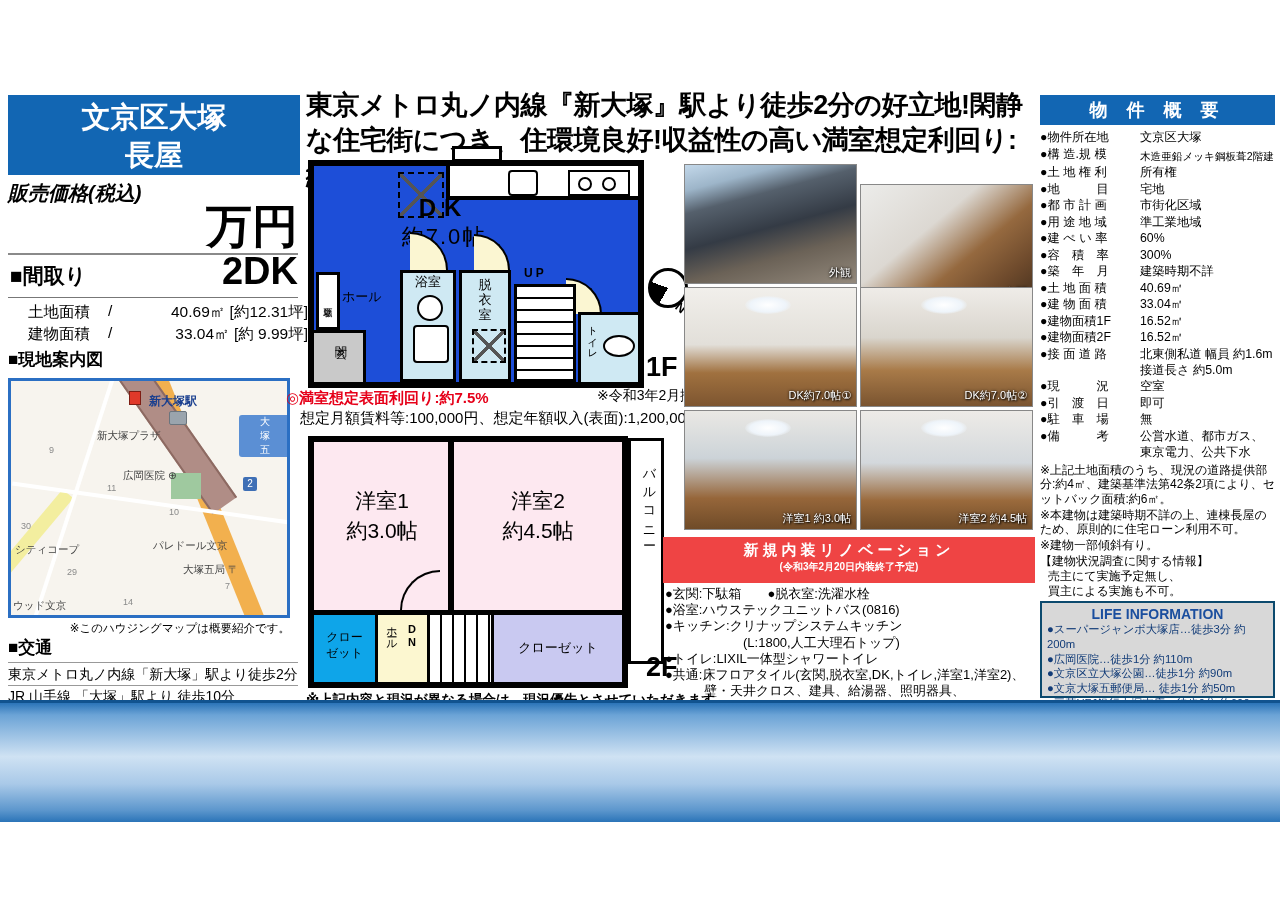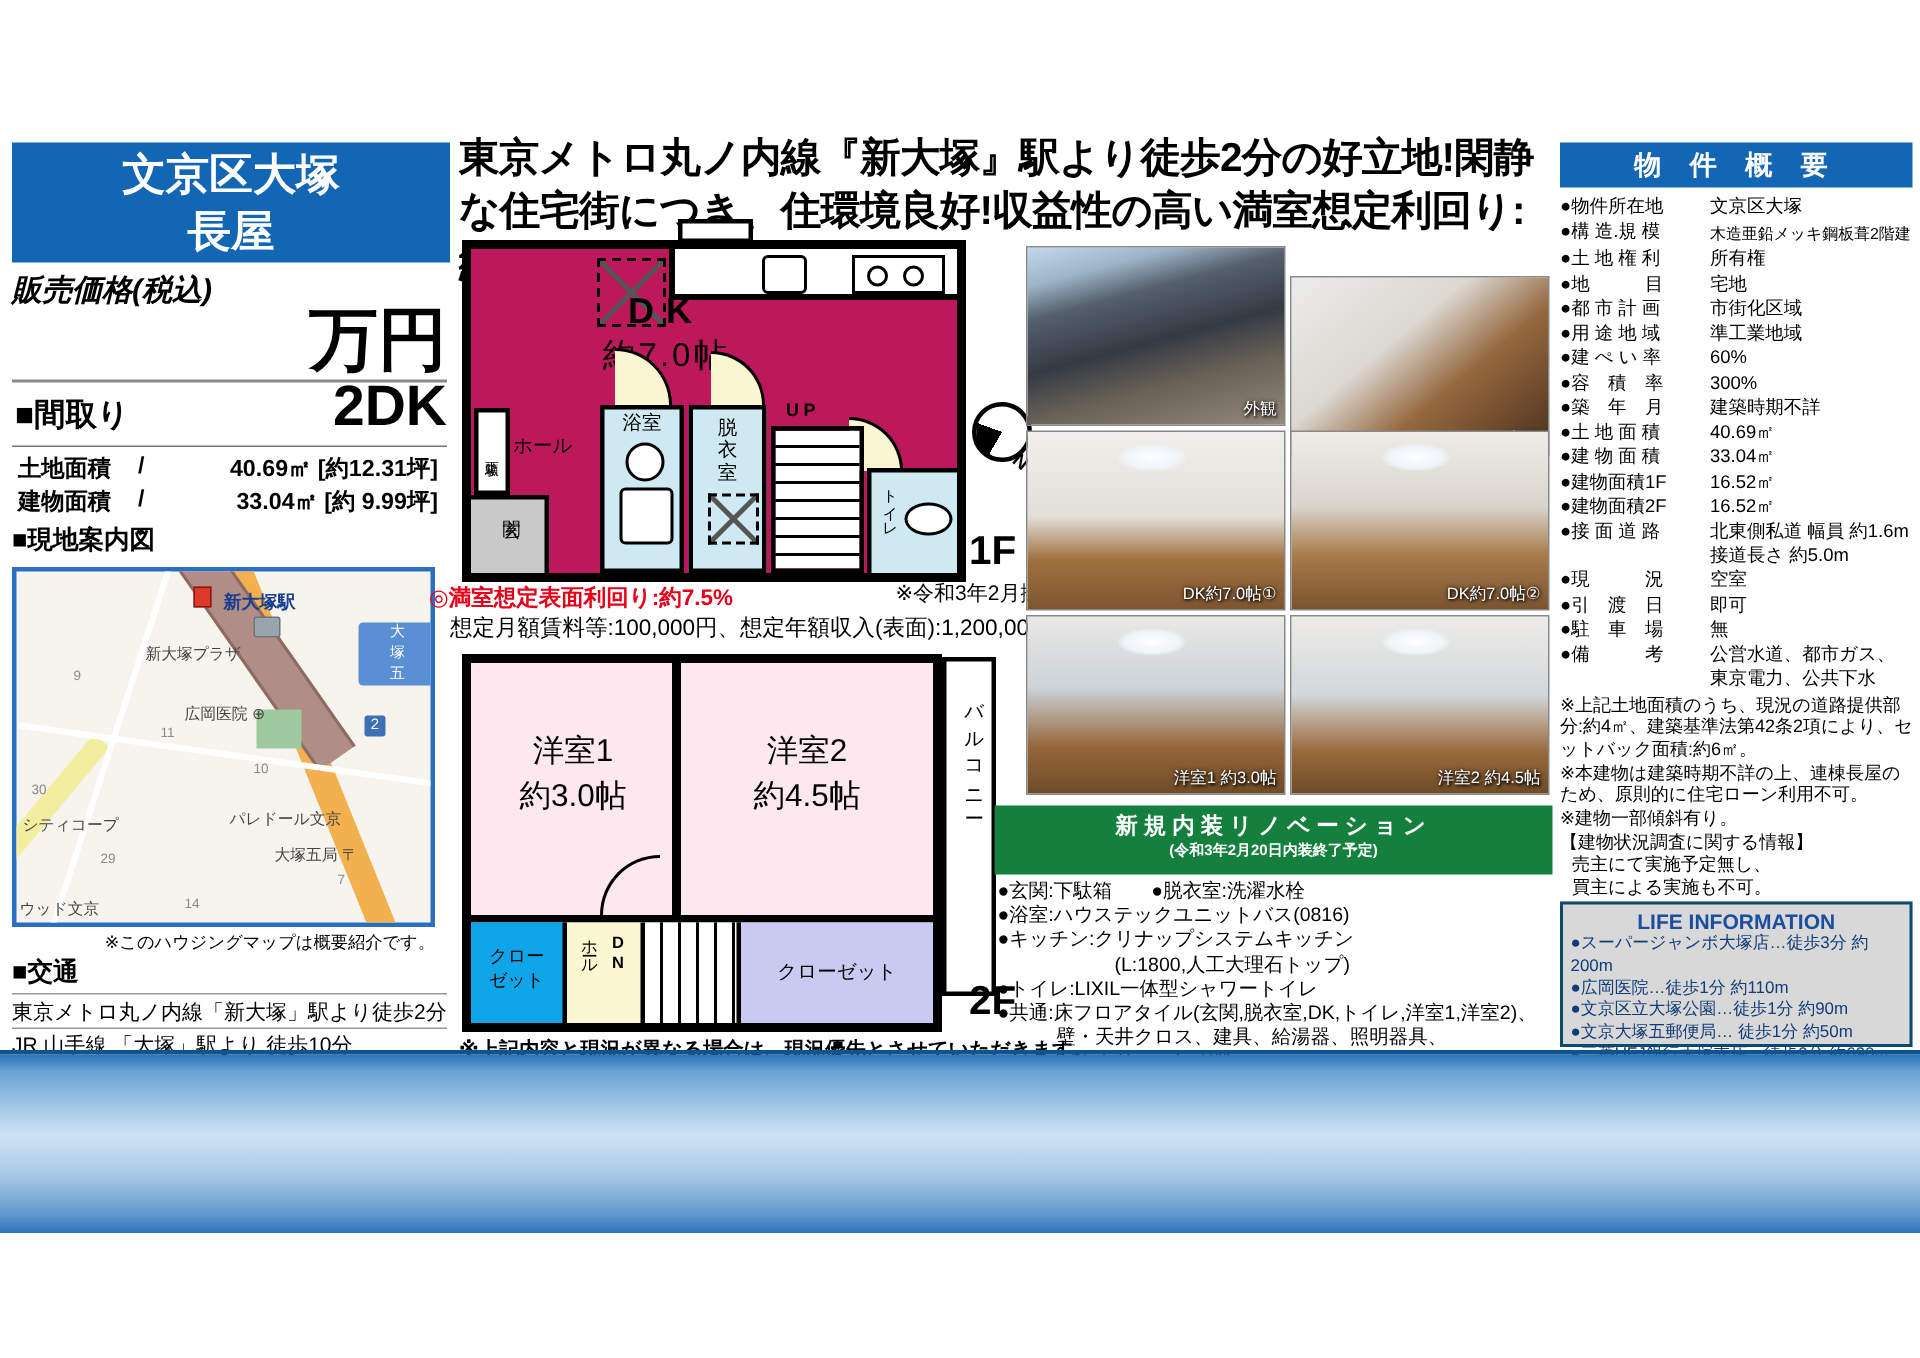--- a/index.html
+++ b/index.html
@@ -11,21 +11,21 @@
 
   
   .title-box{left:8px;top:95px;width:292px;height:80px;background:#1266b3;color:#fff;
              text-align:center;font-weight:bold;font-size:29px;line-height:38px;padding-top:3px;box-sizing:border-box;}
   .price-label{left:8px;top:180px;font-size:20px;font-weight:bold;font-style:italic;}
   .price-unit{left:8px;top:196px;width:290px;text-align:right;font-size:46px;font-weight:bold;}
   .rule1{left:8px;top:253px;width:290px;height:2px;background:#8a8a8a;}
   .madori-label{left:10px;top:262px;font-size:21px;font-weight:bold;}
   .madori-value{left:8px;top:250px;width:290px;text-align:right;font-size:38px;font-weight:bold;}
   .rule2{left:8px;top:297px;width:290px;height:1px;background:#777;}
-  .area-row{left:12px;width:280px;font-size:15.5px;font-weight:bold;display:flex;}
+  .area-row{left:28px;width:280px;font-size:15.5px;font-weight:normal;display:flex;}
   .area-row .lab{width:80px;} .area-row .sl{width:20px;} .area-row .val{flex:1;text-align:right;}
   .map-label,.kotsu-label{font-size:17px;font-weight:bold;}
   .map-box{left:8px;top:378px;width:282px;height:240px;border:3px solid #2b6fc3;background:#f7f4ee;box-sizing:border-box;overflow:hidden;}
   .map-note{left:8px;top:621px;width:282px;text-align:right;font-size:11.5px;}
   .t-row{left:8px;width:290px;height:22px;font-size:14px;border-bottom:1px solid #999;line-height:22px;}
 
   
   .mroad-orange{position:absolute;left:196px;top:-20px;width:18px;height:320px;background:#f2b04e;transform:rotate(-22deg);}
   .mrail{position:absolute;left:150px;top:-30px;width:26px;height:170px;background:#b08d86;border-left:2px solid #8d6a62;border-right:2px solid #8d6a62;transform:rotate(-35deg);}
   .mroad-yellow{position:absolute;left:-40px;top:80px;width:14px;height:280px;background:#f3ee9f;transform:rotate(40deg);}
@@ -38,21 +38,21 @@
   .mbadge{position:absolute;font-size:10px;color:#fff;background:#3f6fb5;width:14px;height:14px;text-align:center;line-height:14px;border-radius:2px;}
   .mnum{position:absolute;font-size:9px;color:#8a8a8a;}
   .mmark{position:absolute;left:118px;top:10px;width:10px;height:12px;background:#e0392a;border:1px solid #7e1d14;}
   .mstation-icon{position:absolute;left:158px;top:30px;width:16px;height:12px;background:#9aa4ad;border:1px solid #6b757e;border-radius:2px;}
 
   
   .headline{left:306px;top:88px;width:730px;font-size:27px;line-height:35px;font-weight:bold;letter-spacing:-0.5px;}
 
   
   .plan{box-sizing:border-box;border:6px solid #000;}
-  .plan1f{left:308px;top:160px;width:336px;height:228px;background:#be185d;}
+  .plan1f{left:308px;top:160px;width:336px;height:228px;background:#1d4ed8;}
   .p1-kitchen{position:absolute;left:132px;top:0;width:192px;height:34px;background:#fff;border-left:4px solid #000;border-bottom:4px solid #000;box-sizing:border-box;}
   .p1-sink{position:absolute;left:58px;top:4px;width:26px;height:22px;border:2px solid #000;border-radius:4px;background:#fff;}
   .p1-stove{position:absolute;left:118px;top:4px;width:58px;height:22px;border:2px solid #000;background:#fff;}
   .p1-stove i{position:absolute;top:5px;width:10px;height:10px;border:2px solid #000;border-radius:50%;}
   .p1-fridge{position:absolute;left:84px;top:6px;width:42px;height:42px;border:2px dashed #000;
      background:linear-gradient(45deg,transparent 47%,#555 47%,#555 53%,transparent 53%),
                 linear-gradient(-45deg,transparent 47%,#555 47%,#555 53%,transparent 53%);}
   .p1-dk{position:absolute;left:30px;top:28px;width:200px;text-align:center;}
   .p1-dk .t1{font-size:24px;letter-spacing:8px;} .p1-dk .t2{font-size:22px;letter-spacing:2px;}
   .p1-geta{position:absolute;left:2px;top:106px;width:24px;height:58px;background:#fff;border:3px solid #000;box-sizing:border-box;
@@ -105,21 +105,21 @@
   .ph1{background:linear-gradient(165deg,#c3d8ea 0%,#9db5c9 16%,#55606c 30%,#343b45 52%,#6b6257 72%,#93897c 100%);}
   .ph2{background:linear-gradient(140deg,#ececea 0%,#dcd8d2 38%,#95693f 62%,#6e4a2c 82%,#46311e 100%);}
   .ph3{background:linear-gradient(180deg,#f1efeb 0%,#e2dfd9 48%,#a0713f 72%,#7d5530 100%);}
   .ph4{background:linear-gradient(180deg,#efece8 0%,#d9d5cd 42%,#a87a48 70%,#7a5430 100%);}
   .ph5{background:linear-gradient(180deg,#eae8e4 0%,#ccd3d8 40%,#96663a 74%,#6f4b28 100%);}
   .ph6{background:linear-gradient(180deg,#edebe7 0%,#d3d8dc 44%,#9a6a3c 76%,#6f4b28 100%);}
   .ph-light{position:absolute;left:60px;top:8px;width:46px;height:18px;border-radius:50%;
             background:radial-gradient(ellipse at center,#ffffff 0%,#eef4fa 55%,rgba(255,255,255,0) 75%);}
 
   
-  .reno-head{left:663px;top:537px;width:372px;height:46px;background:#15803d;color:#fff;text-align:center;box-sizing:border-box;padding-top:4px;}
+  .reno-head{left:663px;top:537px;width:372px;height:46px;background:#ef4444;color:#fff;text-align:center;box-sizing:border-box;padding-top:4px;}
   .reno-head .l1{font-size:15px;font-weight:bold;letter-spacing:4px;}
   .reno-head .l2{font-size:10px;font-weight:bold;}
   .reno-items{left:665px;top:586px;width:372px;font-size:13px;line-height:16.2px;}
 
   
   .ov-head{left:1040px;top:95px;width:235px;height:30px;background:#1266b3;color:#fff;text-align:center;
            font-size:18px;font-weight:bold;letter-spacing:7px;line-height:30px;}
   .ov-body{left:1040px;top:129px;width:238px;}
   .ov-row{display:flex;font-size:12.3px;line-height:16px;margin-bottom:0.5px;}
   .ov-row .ov-lab{width:100px;flex:none;}

